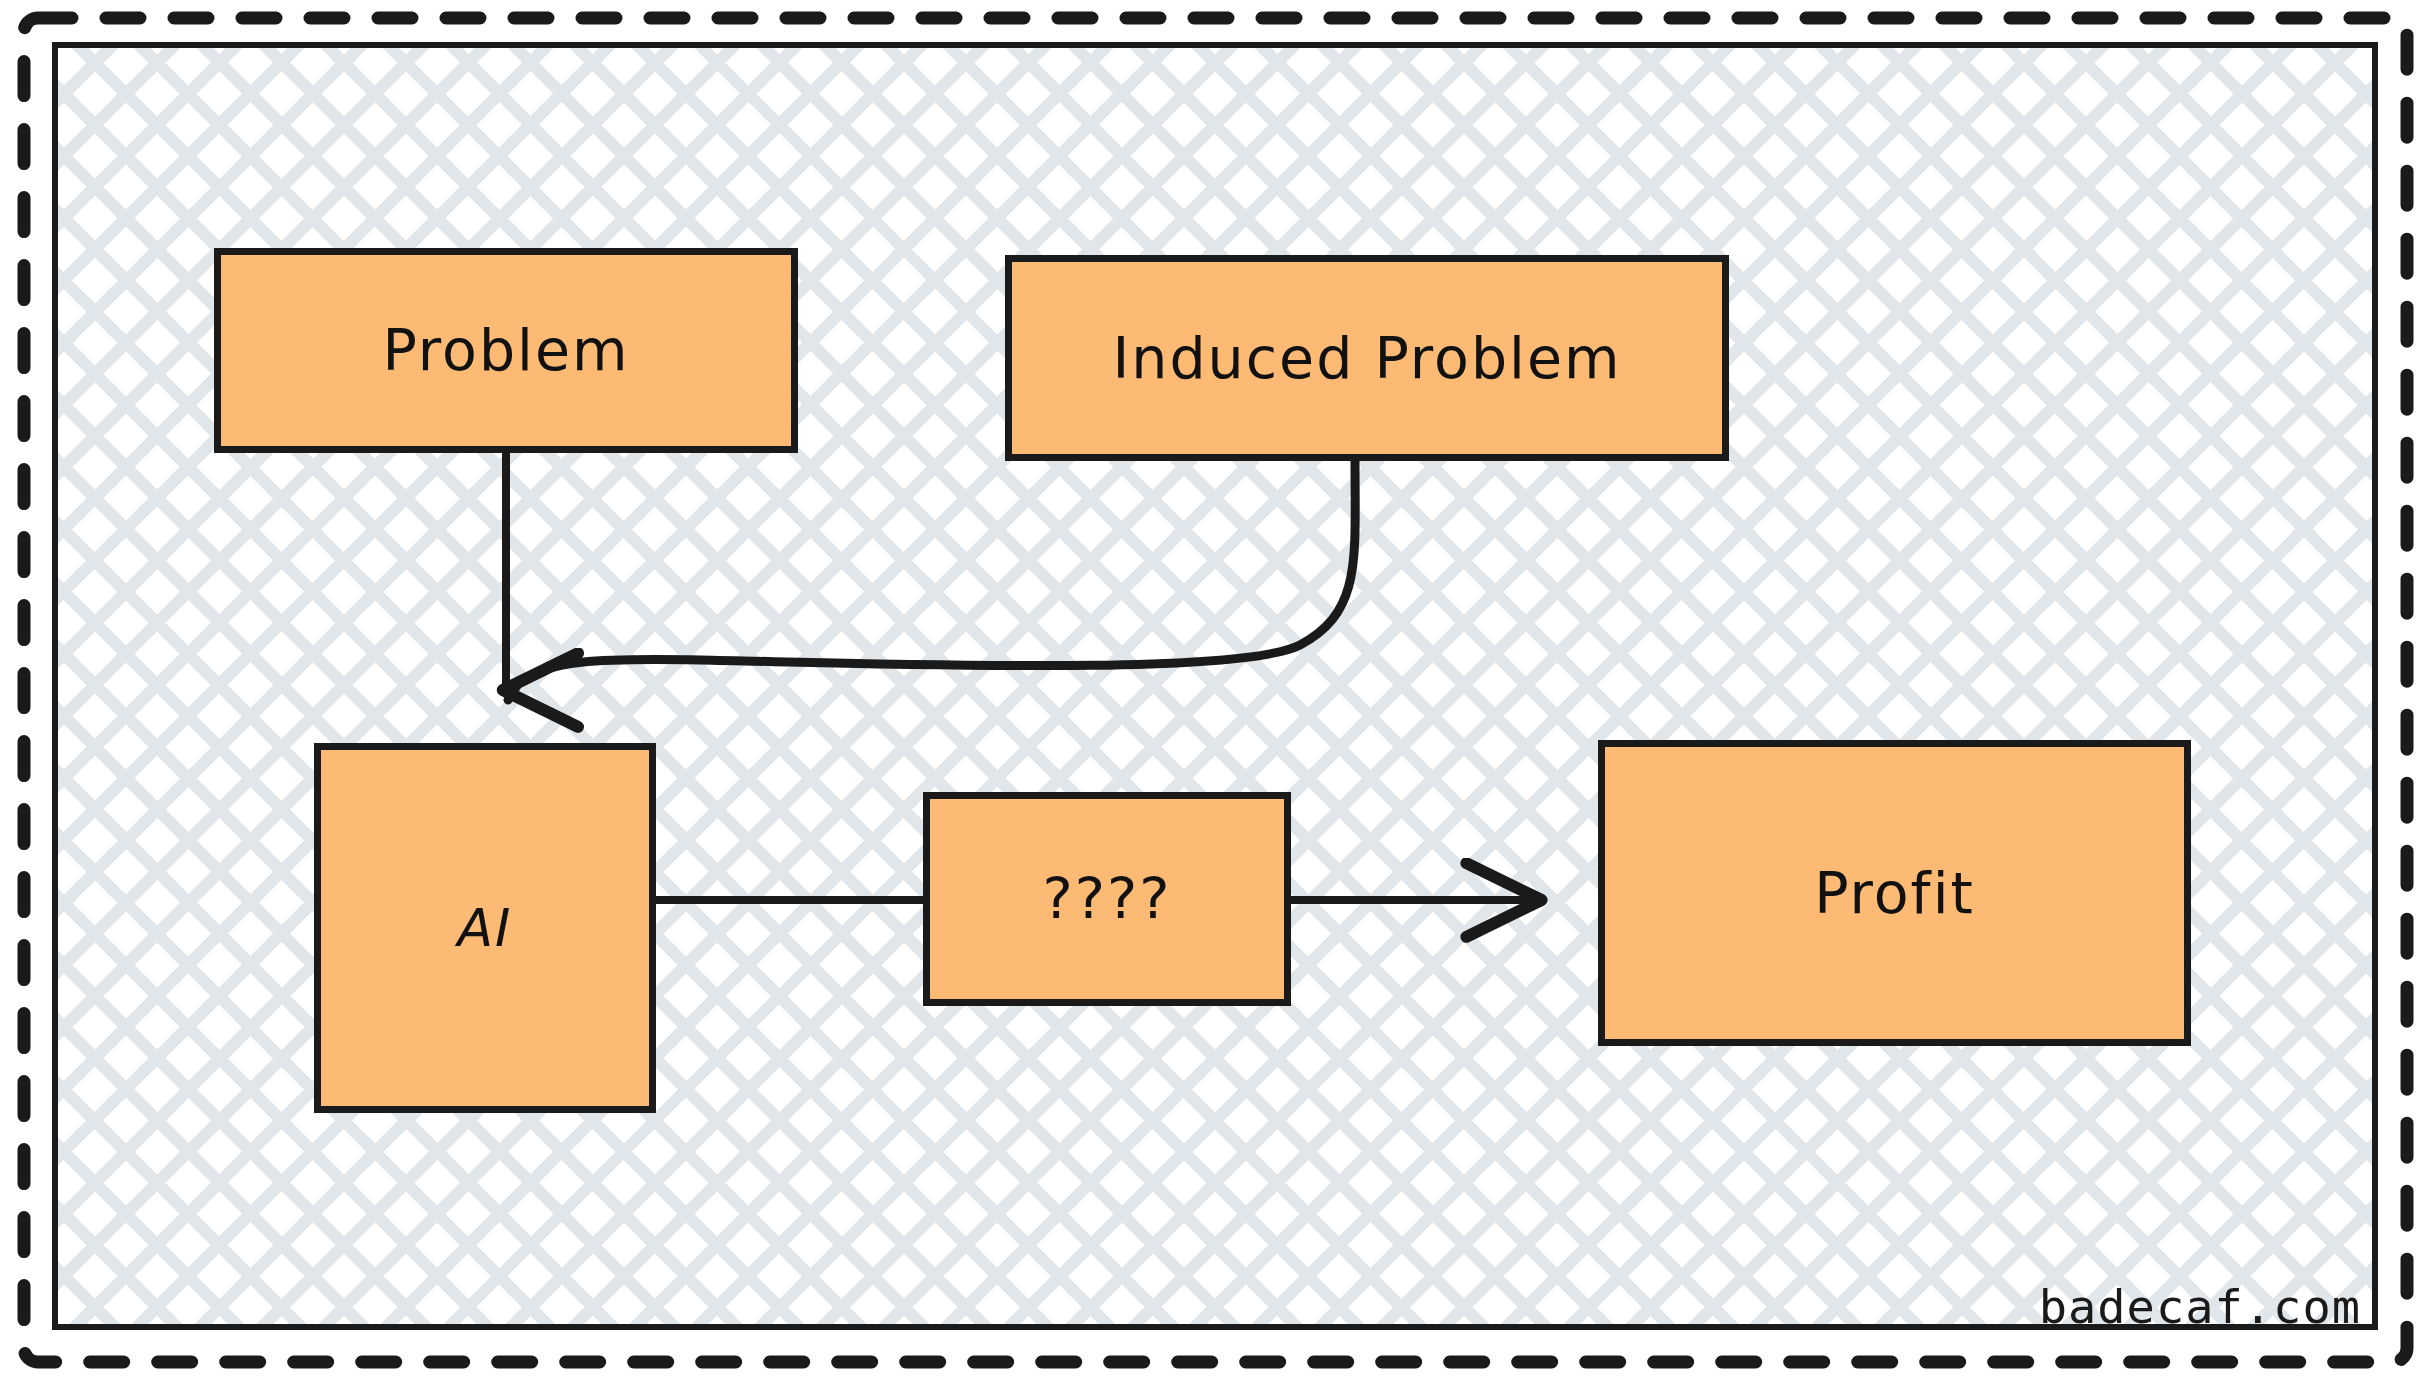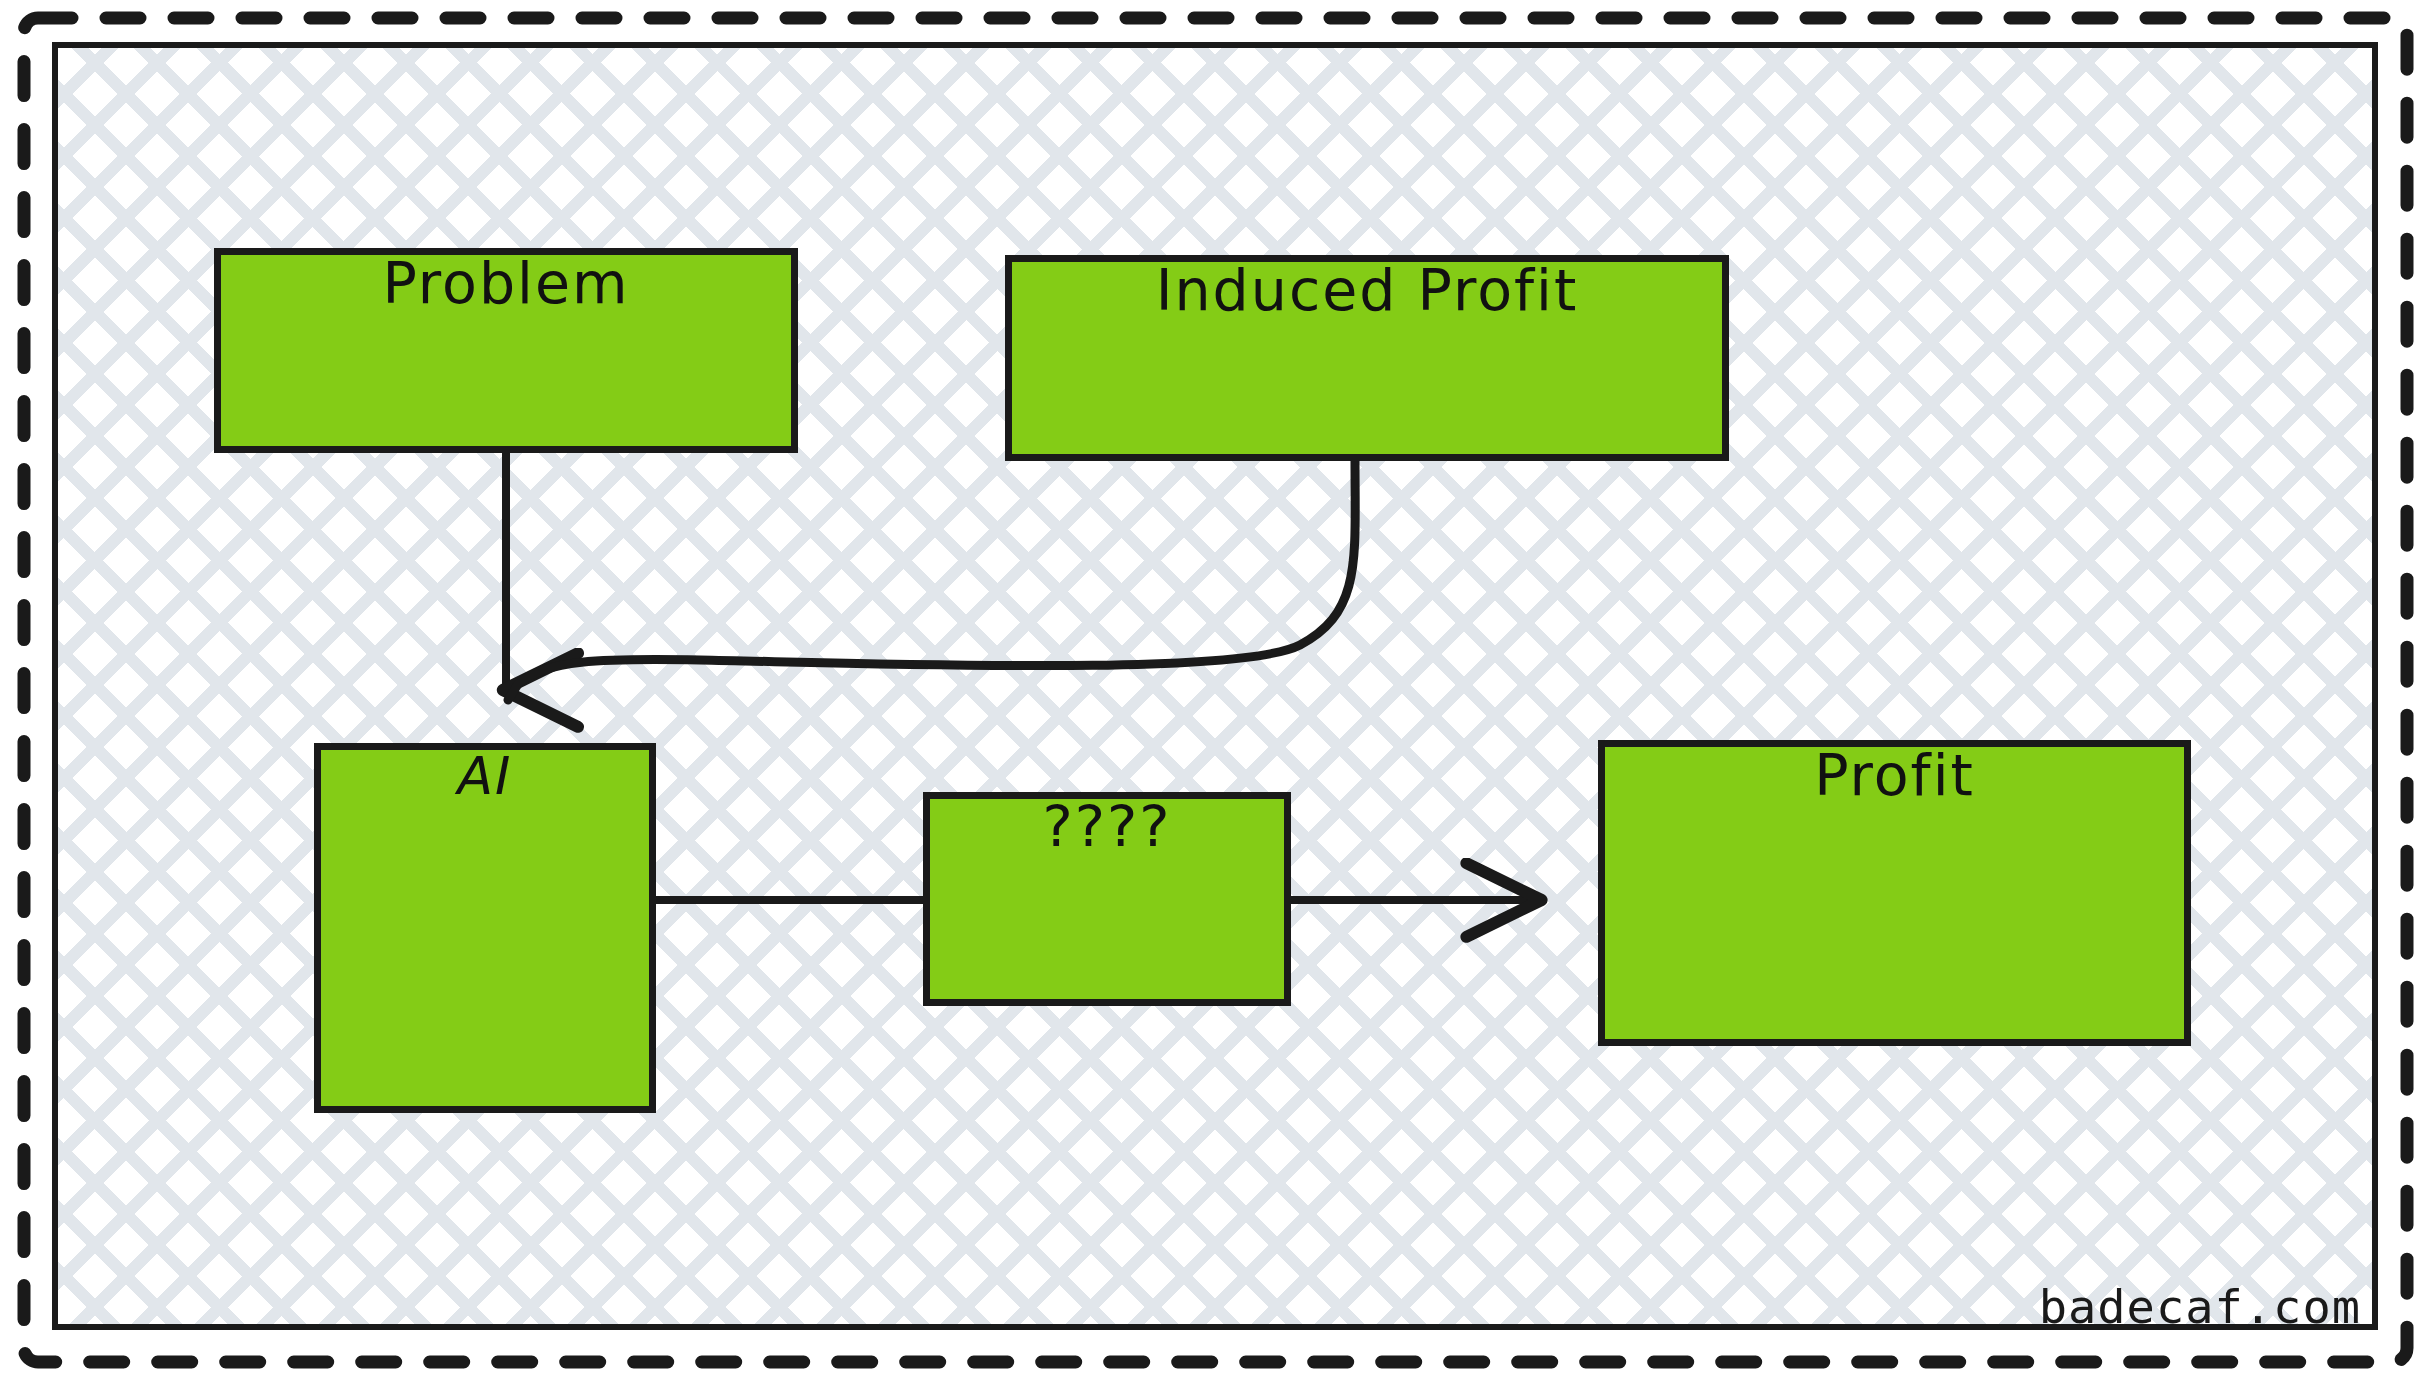--- a/index.html
+++ b/index.html
@@ -62,24 +62,24 @@
     top: 0;
     width: 2431px;
     height: 1380px;
     overflow: visible;
   }
 
   
   .node {
     position: absolute;
     box-sizing: border-box;
-    background: #84cc16;
+    background: #fdba74;
     border: 7px solid #1a1a1a;
     display: flex;
-    align-items: flex-start;
+    align-items: center;
     justify-content: center;
     z-index: 5;
   }
   .node .node-label {
     font-family: "DejaVu Sans", sans-serif;
     color: #111111;
     font-weight: 400;
     letter-spacing: 2px;
     white-space: nowrap;
     text-align: center;
@@ -140,21 +140,21 @@
     <path d="M 656 900 L 925 900" fill="none" stroke="#1a1a1a" stroke-width="8" stroke-linecap="butt"></path>
 
     <path d="M 1290 900 L 1540 900" fill="none" stroke="#1a1a1a" stroke-width="8" stroke-linecap="butt" marker-end="url(#arrow-right)"></path>
   </svg>
 
   <div class="node" id="node-problem">
     <span class="node-label">Problem</span>
   </div>
 
   <div class="node" id="node-induced">
-    <span class="node-label">Induced Profit</span>
+    <span class="node-label">Induced Problem</span>
   </div>
 
   <div class="node" id="node-ai">
     <span class="node-label">AI</span>
   </div>
 
   <div class="node" id="node-unknown">
     <span class="node-label">????</span>
   </div>
 

